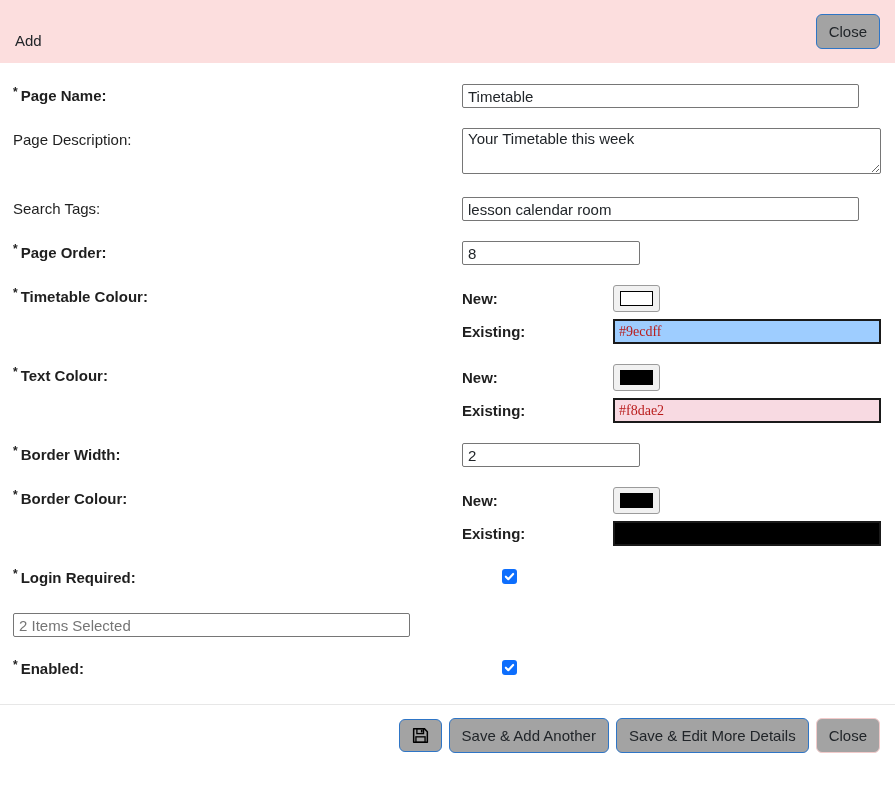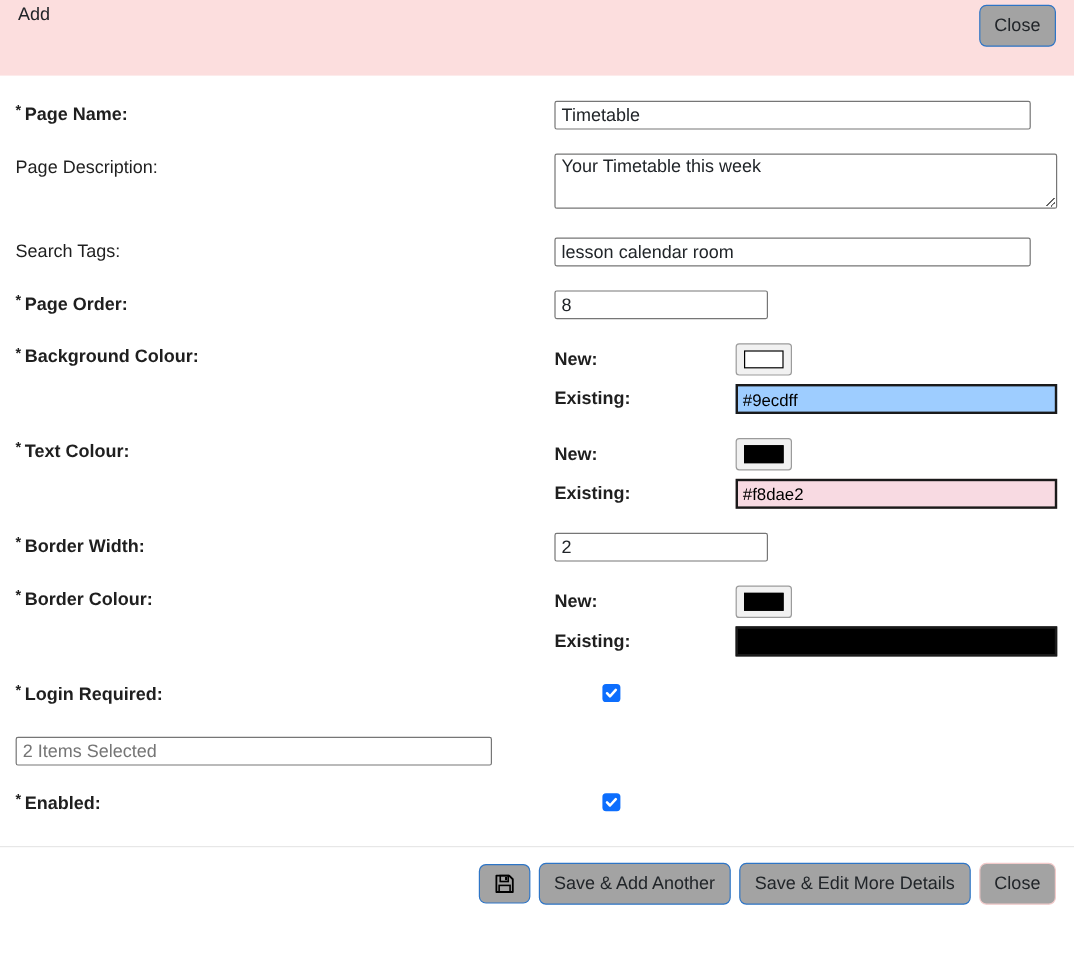--- a/index.html
+++ b/index.html
@@ -3,22 +3,22 @@
 <meta charset="utf-8">
 <style>
   * { box-sizing: border-box; }
   html,body { margin:0; padding:0; }
   body {
     width:895px; height:794px; background:#ffffff;
     font-family:"Liberation Sans", sans-serif; font-size:15px; color:#212529;
   }
   .header {
     background:#fcdede; height:63px;
-    display:flex; align-items:flex-start; justify-content:space-between;
-    padding:4px 15px;
+    display:flex; align-items:flex-end; justify-content:space-between;
+    padding:14px 15px;
   }
   .btn {
     font-family:inherit; font-size:15px; color:#212529;
     background:#a3a3a3; border:1px solid #2e75c6; border-radius:6px;
     padding:7px 12px; cursor:pointer; line-height:19px;
   }
   .btn-plain { border-color:#f2caca; }
   .btn-icon { padding:6px 11px; display:flex; align-items:center; }
   .form { padding:21px 14px 0 13px; }
   .row { display:grid; grid-template-columns:449px 1fr; margin-bottom:20px; align-items:start; }
@@ -35,21 +35,21 @@
   .muted { color:#757575; }
   .colorgrid { display:grid; grid-template-columns:151px 1fr; row-gap:7px; align-items:center; }
   .sublabel { color:#1f1f1f;font-weight:bold; }
   .swatchbox {
     width:47px; height:27px; background:#f1f1f1; border:1px solid #9b9b9b;
     border-radius:3px; display:flex; align-items:center; justify-content:center; cursor:pointer;
   }
   .swatch { width:33px; height:15px; border:1px solid #000; }
   .existing {
     width:268px; height:25px; border:2px solid #1a1a1a; background:#fff;
-    font-family:Liberation Sans, sans-serif; font-size:14px; color:#000000; padding:0 4px; border-radius:0;
+    font-family:Liberation Serif, serif; font-size:14px; color:#b91c1c; padding:0 4px; border-radius:0;
   }
   .cb {
     width:15px; height:15px; background:#0d6efd; border-radius:3px;
     display:flex; align-items:center; justify-content:center; margin-top:3px; cursor:pointer;
   }
   .divider { border-top:1px solid #e7e7e7; margin-top:9px; }
   .footer { display:flex; justify-content:flex-end; align-items:center; gap:7px; padding:13px 15px; }
 </style>
 </head>
 <body>
@@ -75,21 +75,21 @@
     <div class="flabel"><span>Search Tags:</span></div>
     <div><input class="ti" type="text" value="lesson calendar room" style=""></div>
   </div>
 
   <div class="row">
     <div class="flabel req"><span class="star">*</span><span>Page Order:</span></div>
     <div><input class="ti small" type="text" value="8" style=""></div>
   </div>
 
   <div class="row">
-    <div class="flabel req"><span class="star">*</span><span>Background Colour:</span></div>
+    <div class="flabel req"><span class="star">*</span><span>Timetable Colour:</span></div>
     <div class="colorgrid">
       <div class="sublabel">New:</div>
       <div class="swatchbox">
         <div class="swatch" style="background-color: rgb(255, 255, 255);"></div>
       </div>
       <div class="sublabel">Existing:</div>
       <input class="existing" type="text" value="#9ecdff" style="background-color: rgb(158, 205, 255);">
     </div>
   </div>
 

